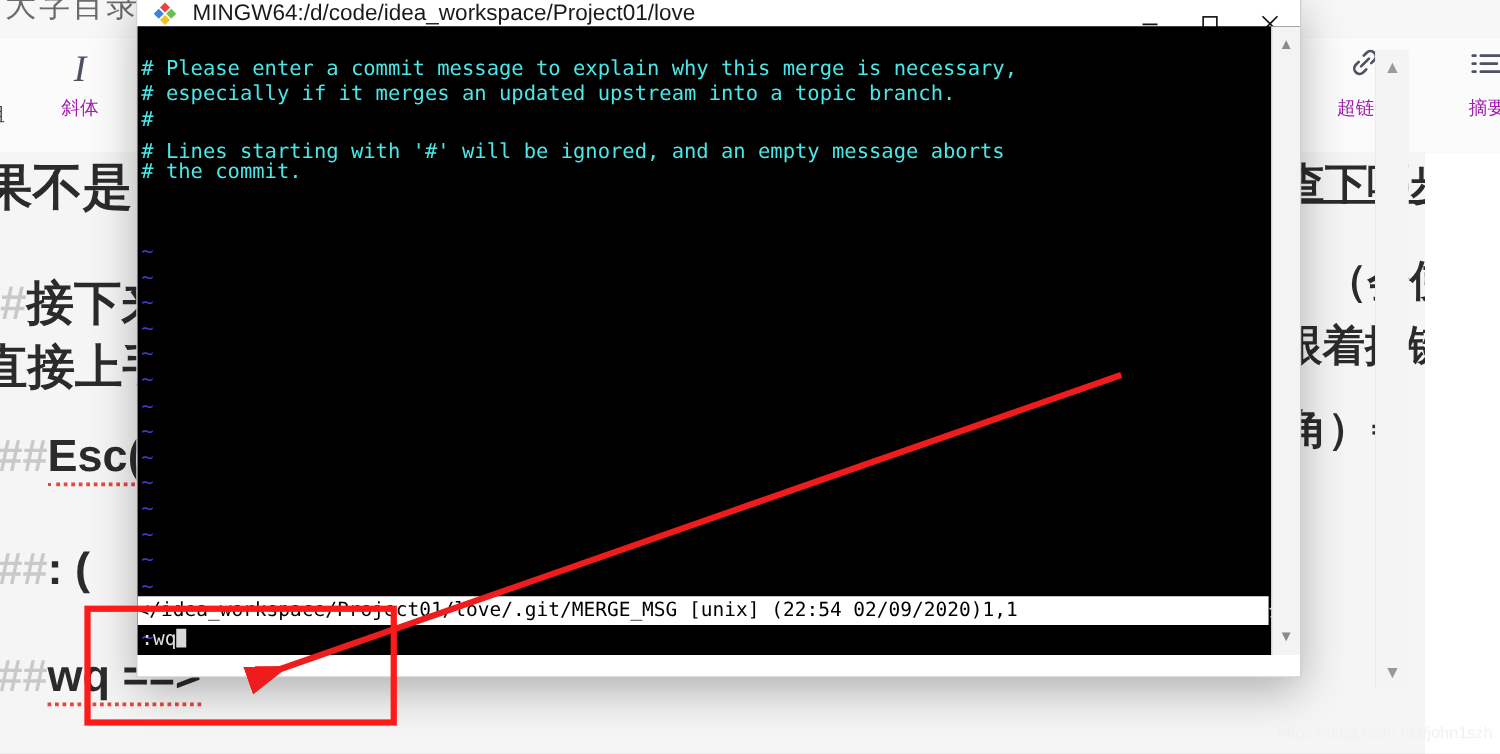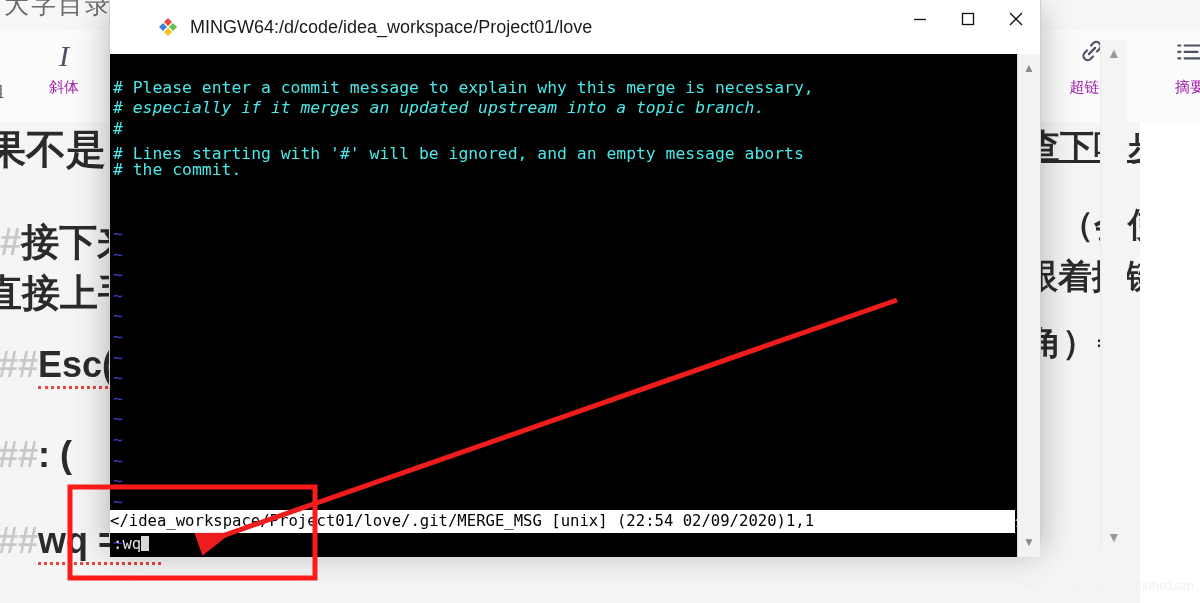--- a/index.html
+++ b/index.html
@@ -35,21 +35,21 @@
   
   .right-scroll{position:absolute;left:1100px;top:40px;width:26px;height:510px;background:#f4f4f4;border-left:1px solid #e9e9e9;}
   .right-scroll .chev{position:absolute;left:0;width:26px;height:22px;line-height:22px;text-align:center;color:#9a9a9a;font-size:14px;}
 
   
   #term-win{
     position:absolute;left:110px;top:0;width:930px;height:541px;
     background:#ffffff;
     box-shadow:0 0 0 1px #d0d0d0, 0 10px 34px rgba(0,0,0,.30);
   }
-  .title-bar{position:relative;height:54px;background:#ffffff;display:flex;align-items:center;padding-left:36px;}
+  .title-bar{position:relative;height:21px;background:#ffffff;display:flex;align-items:center;}
   .title-icon{width:20px;height:20px;margin-left:12px;position:relative;flex:none;}
   .title-text{margin-left:12px;font-size:18px;color:#1a1a1a;white-space:nowrap;
               font-family:"Liberation Sans",sans-serif;}
   .win-ctrls{position:absolute;right:0;top:0;height:38px;display:flex;}
   .win-btn{width:48px;height:38px;display:flex;align-items:center;justify-content:center;color:#111;}
   .win-btn svg{display:block;}
 
   .term-body{position:relative;width:930px;height:503px;background:#000000;overflow:hidden;}
   .term-text{position:absolute;left:3px;top:2px;
              font-family:"DejaVu Sans Mono","Liberation Mono",monospace;
@@ -187,21 +187,21 @@
       <div class="win-btn">
         <svg width="18" height="18" viewBox="0 0 18 18">
             <path d="M3 3 L15 15 M15 3 L3 15" stroke="#111" stroke-width="1.3"></path>
           </svg>
       </div>
     </div>
   </div>
 
   <div class="term-body">
     <div class="term-text tl-comment" style="top:23.6px;"># Please enter a commit message to explain why this merge is necessary,</div>
-    <div class="term-text tl-comment" style="top:44.2px;font-style:italic;"># especially if it merges an updated upstream into a topic branch.</div>
+    <div class="term-text tl-comment" style="top:44.2px;"># especially if it merges an updated upstream into a topic branch.</div>
     <div class="term-text tl-comment" style="top:64.8px;">#</div>
     <div class="term-text tl-comment" style="top:90px;"># Lines starting with '#' will be ignored, and an empty message aborts</div>
     <div class="term-text tl-comment" style="top:106px;"># the commit.</div>
 
     <div class="tildes">~
 ~
 ~
 ~
 ~
 ~

